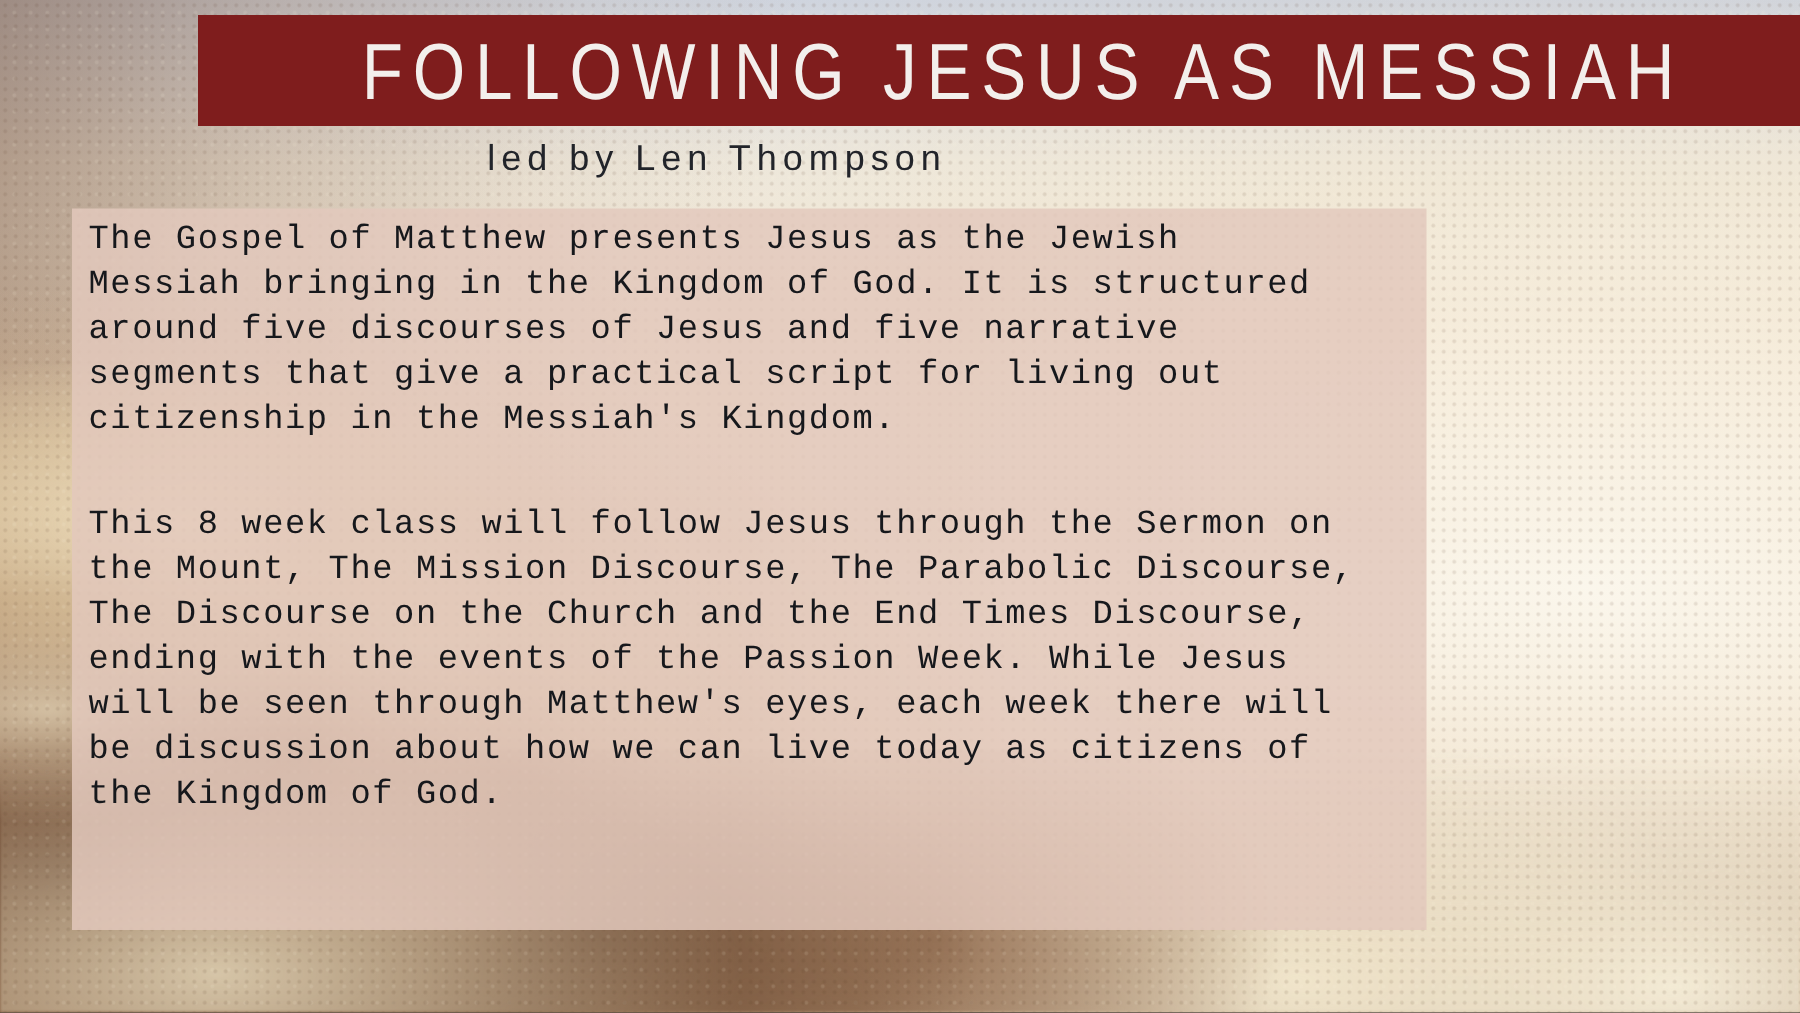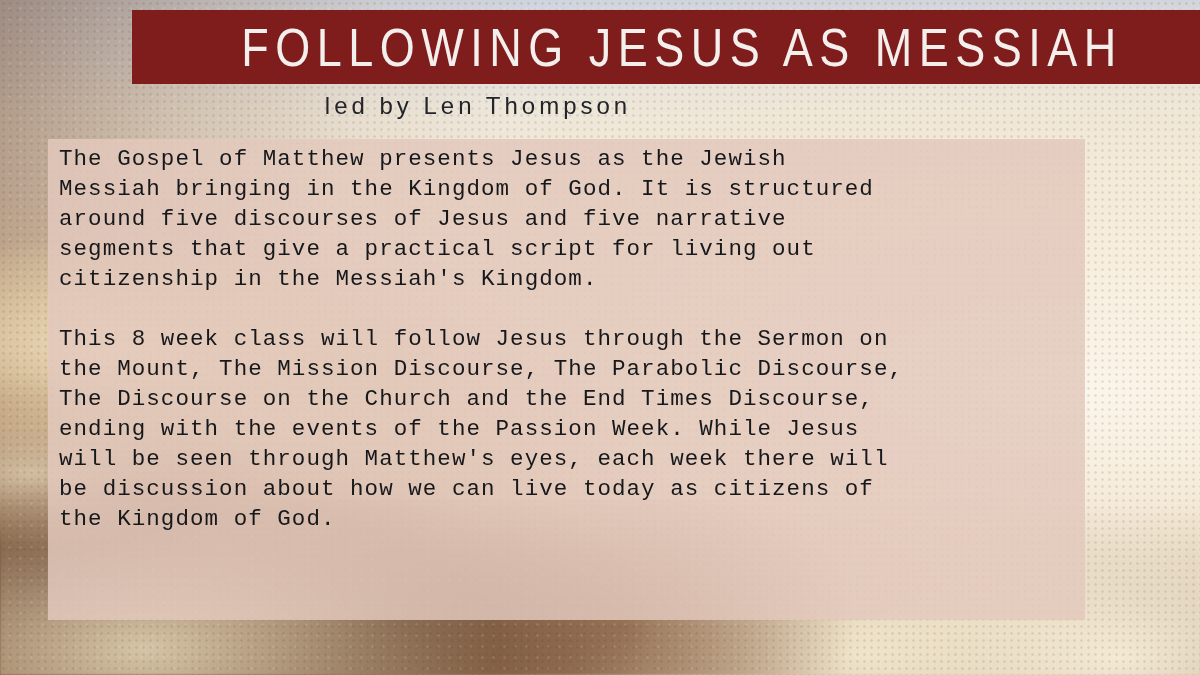--- a/index.html
+++ b/index.html
@@ -145,36 +145,36 @@
     font-size: 24px;
     letter-spacing: 4px;
     color: #22242a;
   }
 
   
   #body-panel {
     position: absolute;
     left: 48px;
     top: 139px;
-    width: 1037px;
+    width: 903px;
     height: 481px;
     background: rgba(226,200,188,0.84);
     box-sizing: border-box;
     padding: 5px 12px 0 11px;
   }
   .para {
     font-family: "Liberation Mono", monospace;
     font-size: 22.5px;
     line-height: 30px;
     letter-spacing: 1.05px;
     color: #16181c;
     margin: 0;
     white-space: pre-wrap;
   }
-  .para + .para { margin-top: 30px; }
+  .para + .para { margin-top: 40px; }
 </style>
 </head>
 <body>
 
 <div id="slide">
 
   <div id="bg"></div>
   <div id="bg-right"></div>
   <div id="bg-ridge"></div>
   <div id="bg-rubble"></div>

